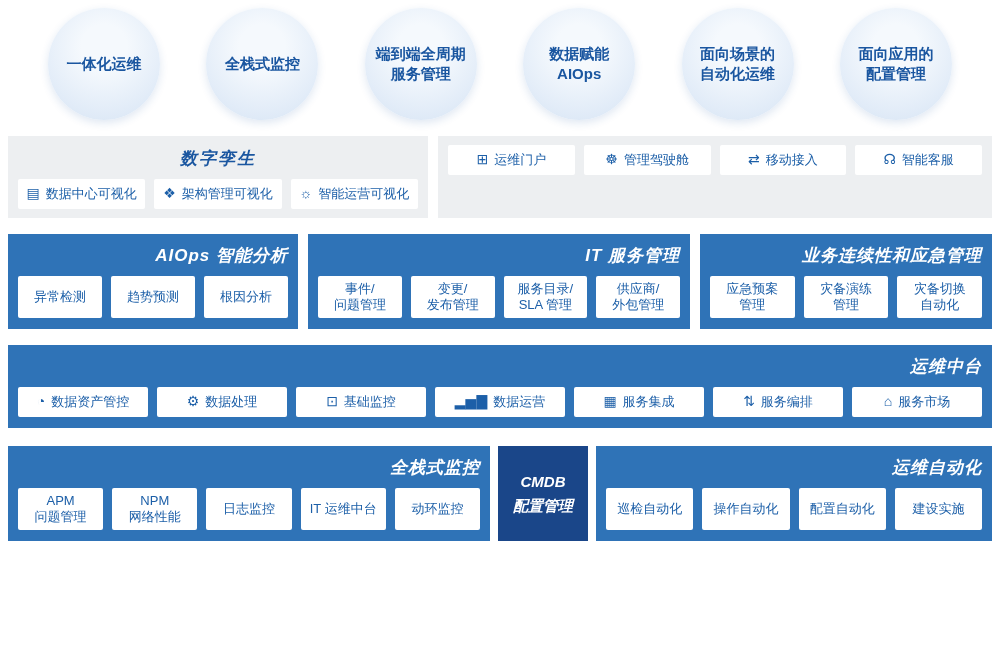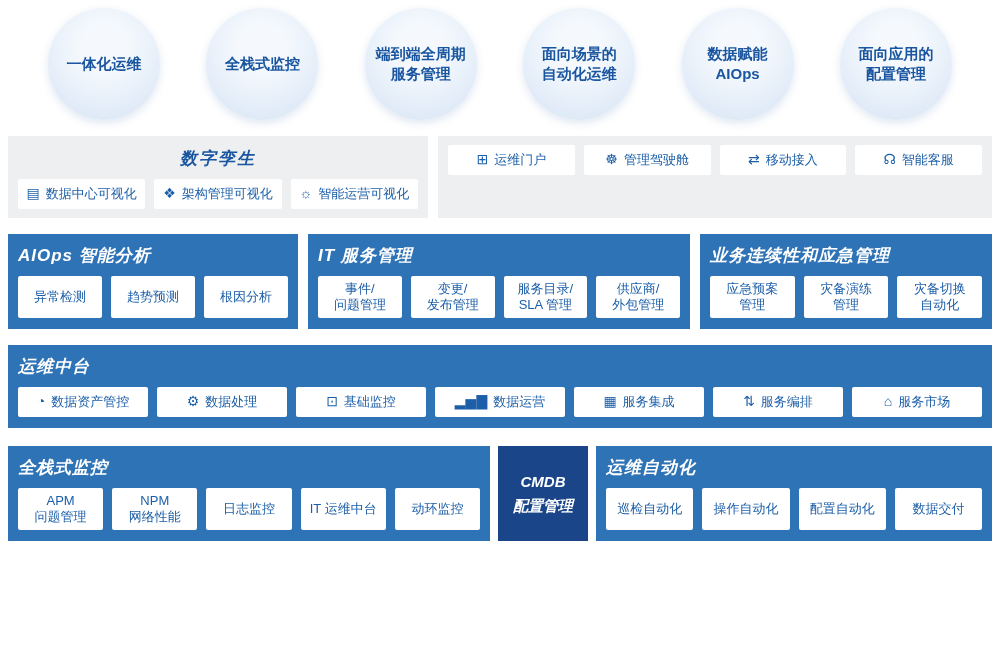--- a/index.html
+++ b/index.html
@@ -50,21 +50,21 @@
     display:flex; align-items:center; justify-content:center; gap:6px;
     color:#1c5fa8; font-size:13px; text-align:center; padding:4px 3px; line-height:1.25;
   }
   .wbox .glyph { font-size:14px; color:#1c5fa8; }
 
   
   .blue-row { display:flex; gap:10px; }
   .blue-sec { background:#2f73b7; padding:8px 10px 11px 10px; }
   .blue-sec .sec-title {
     color:#ffffff; font-weight:bold; font-style:italic; font-size:17px;
-    text-align:left; margin:2px 0 9px 0; letter-spacing:1px;
+    text-align:right; margin:2px 0 9px 0; letter-spacing:1px;
   }
   .blue-sec .wbox { min-height:42px; }
   .w-aiops { flex:0 0 290px; }
   .w-itsm  { flex:0 0 382px; }
   .w-bcm   { flex:1; }
 
   
   .platform .wbox { min-height:30px; }
 
   
@@ -88,26 +88,26 @@
         <span class="pre">一体化运维</span>
       </div>
     <div class="bubble">
         <span class="pre">全栈式监控</span>
       </div>
     <div class="bubble">
         <span class="pre">端到端全周期
 服务管理</span>
       </div>
     <div class="bubble">
+        <span class="pre">数据赋能
+AIOps</span>
+      </div>
+    <div class="bubble">
         <span class="pre">面向场景的
 自动化运维</span>
-      </div>
-    <div class="bubble">
-        <span class="pre">数据赋能
-AIOps</span>
       </div>
     <div class="bubble">
         <span class="pre">面向应用的
 配置管理</span>
       </div>
   </div>
 
 
   <div class="row gap twin-row">
     <div class="gray-panel" style="flex:0 0 420px;">
@@ -271,19 +271,19 @@
         <div class="wbox">
             <span>巡检自动化</span>
           </div>
         <div class="wbox">
             <span>操作自动化</span>
           </div>
         <div class="wbox">
             <span>配置自动化</span>
           </div>
         <div class="wbox">
-            <span>数据交付</span>
+            <span>建设实施</span>
           </div>
       </div>
     </div>
   </div>
 
 </div>
 
 </body></html>

